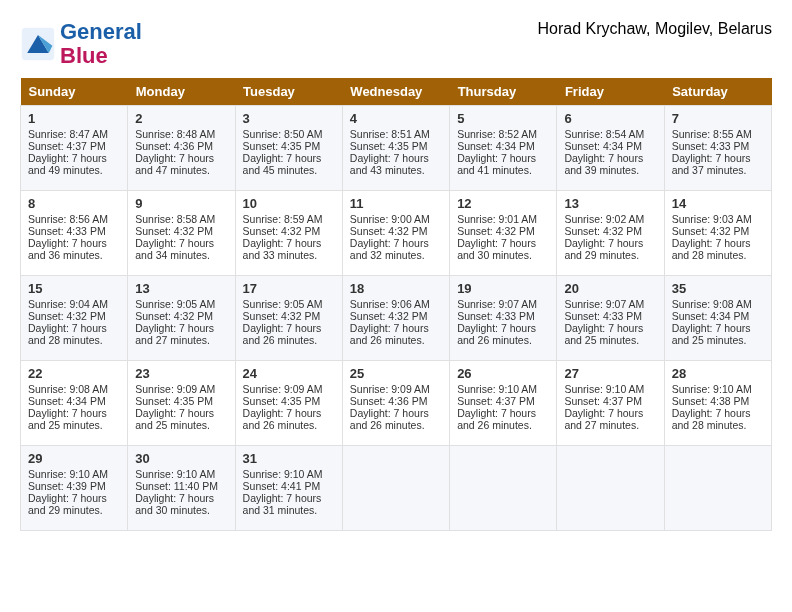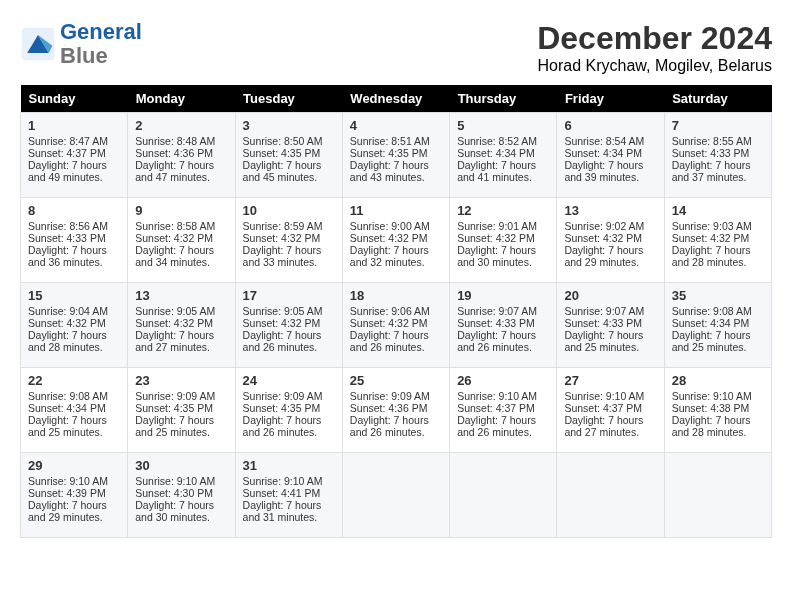--- a/index.html
+++ b/index.html
@@ -45,21 +45,21 @@
     .subtitle {
       font-size: 16px;
       color: #000000;
     }
     table {
       width: 100%;
       border-collapse: collapse;
       table-layout: fixed;
     }
     thead tr th {
-      background-color: #000000;
+      background-color: #a16207;
       color: #fff;
       text-align: left;
       padding: 6px 8px;
       font-size: 13px;
       font-weight: bold;
     }
     tbody tr td {
       vertical-align: top;
       padding: 5px 7px;
       font-size: 10.5px;
@@ -88,25 +88,24 @@
 
 <div class="header">
   <div class="logo">
     <svg class="logo-icon" viewBox="0 0 40 40">
       <rect x="2" y="2" width="36" height="36" rx="4" fill="#e8f0fb"></rect>
       <polygon points="8,30 20,10 32,30" fill="#1a5fa8"></polygon>
       <polygon points="20,10 32,30 36,22" fill="#4a9fd4"></polygon>
     </svg>
     <div class="logo-text">
       <span>General</span><br>
-      <span style="color:#737373;">Blue</span>
+      <span style="color:#be185d;">Blue</span>
     </div>
   </div>
   <div class="title-section">
-    <div class="month-title">December 2024</div>
     <div class="subtitle">Horad Krychaw, Mogilev, Belarus</div>
   </div>
 </div>
 
 <table>
   <thead>
     <tr>
     <th>Sunday</th>
         <th>Monday</th>
         <th>Tuesday</th>
@@ -296,21 +295,21 @@
       <tr>
         <td>
           <span class="day-number">29</span>
           <div>Sunrise: 9:10 AM</div>
           <div>Sunset: 4:39 PM</div>
           <div>Daylight: 7 hours and 29 minutes.</div>
         </td>
         <td>
           <span class="day-number">30</span>
           <div>Sunrise: 9:10 AM</div>
-          <div>Sunset: 4:30 PM</div>
+          <div>Sunset: 11:40 PM</div>
           <div>Daylight: 7 hours and 30 minutes.</div>
         </td>
         <td>
           <span class="day-number">31</span>
           <div>Sunrise: 9:10 AM</div>
           <div>Sunset: 4:41 PM</div>
           <div>Daylight: 7 hours and 31 minutes.</div>
         </td>
         <td class="empty-cell"></td>
         <td class="empty-cell"></td>

